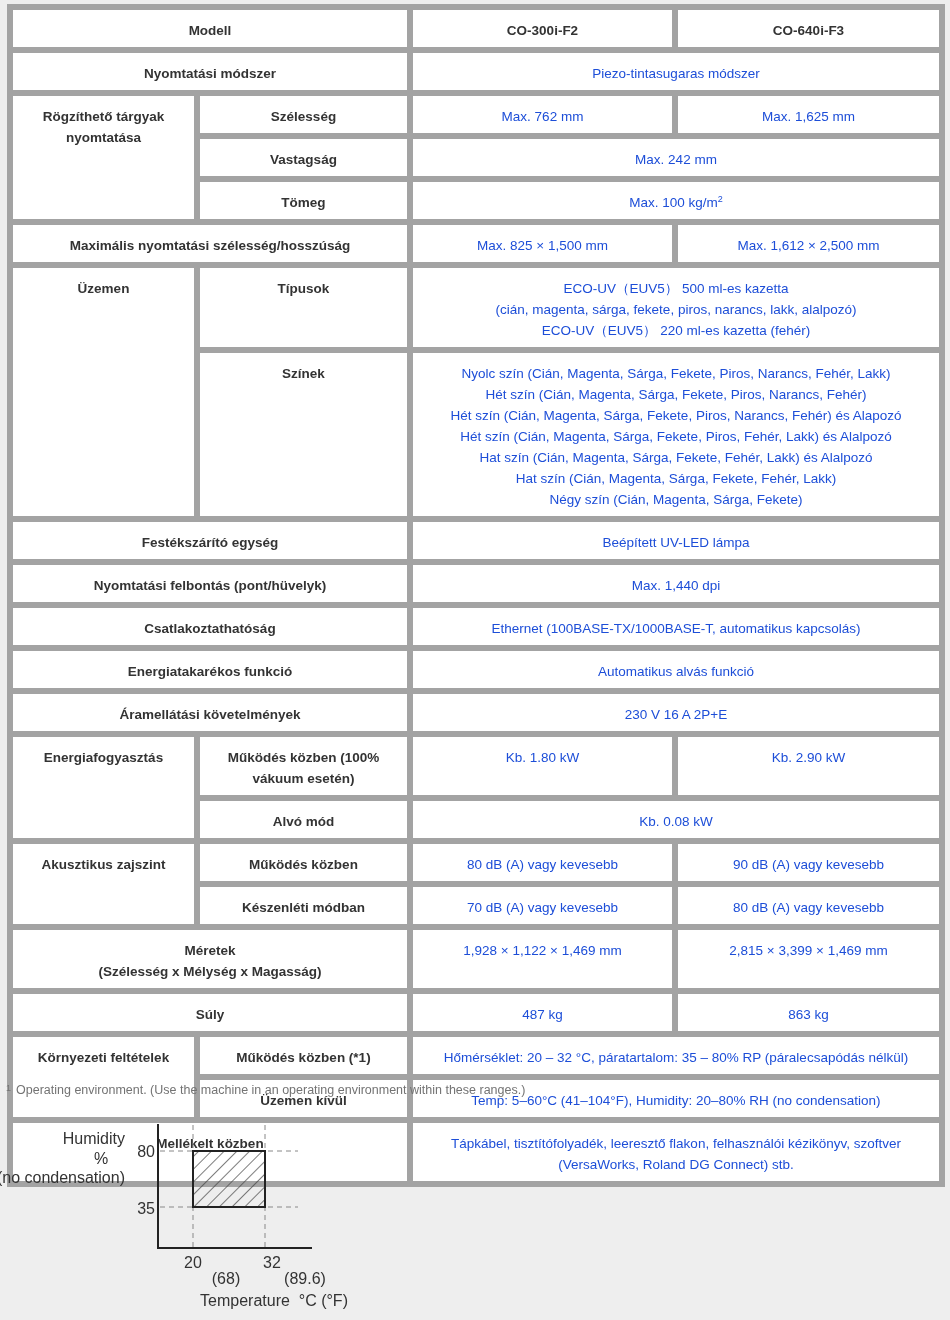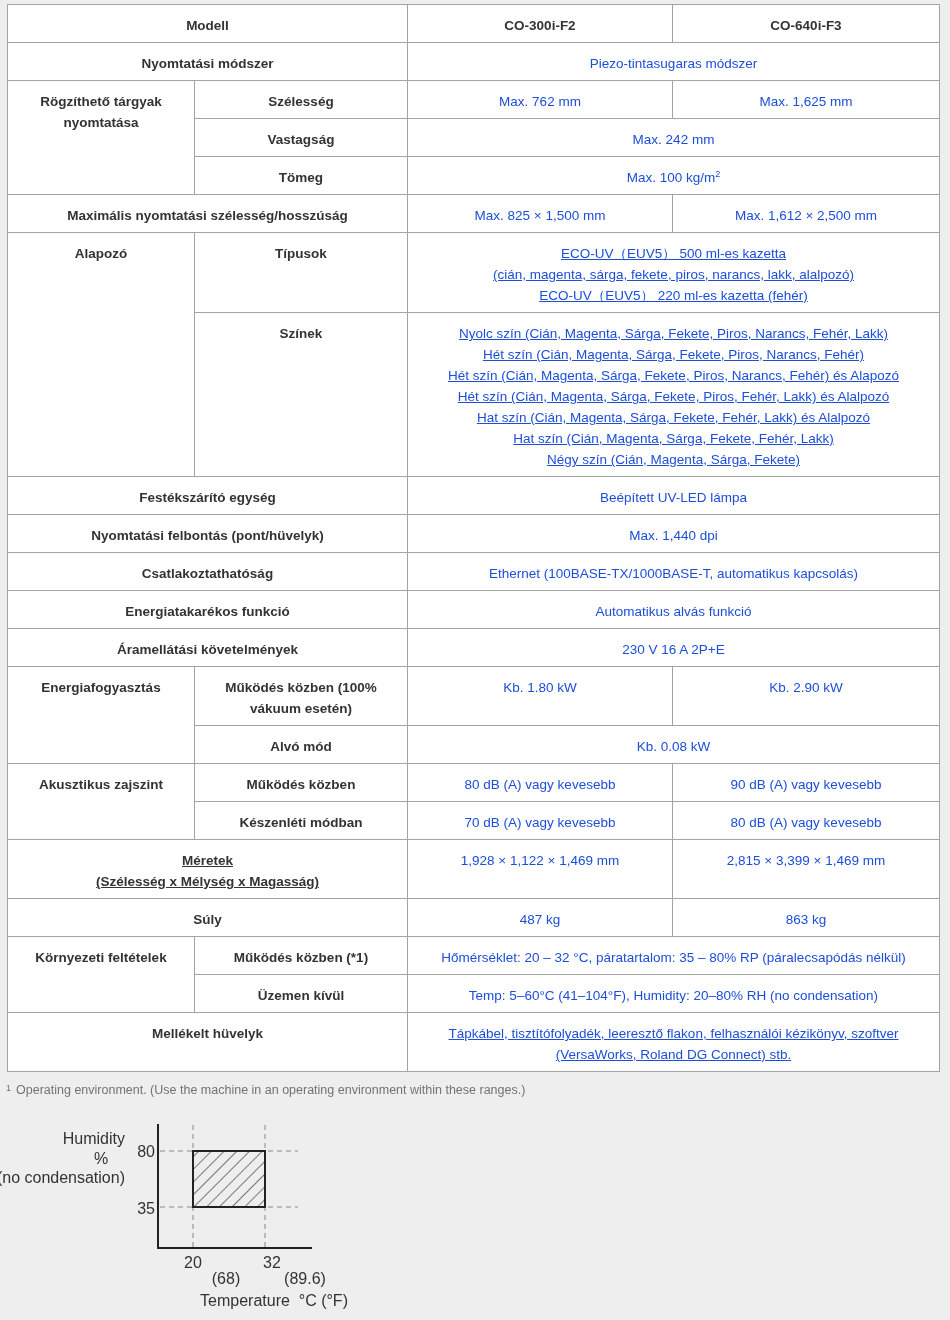--- a/index.html
+++ b/index.html
@@ -14,31 +14,31 @@
   table.spec {
     position: absolute;
     left: 7px; top: 4px;
     width: 932px;
     border-collapse: collapse;
     table-layout: fixed;
     background: #ffffff;
     font-size: 13.5px;
   }
   table.spec td {
-    border: 1px solid #a3a3a3;
+    border: 6px solid #a3a3a3;
     text-align: center;
     vertical-align: top;
     padding: 10px 8px 0 8px;
     line-height: 21px;
     height: 27px;
     margin-left: 8px;
   }
   table.spec td.h { font-weight: bold; color: #333; }
   table.spec td.v { color: #1d4ed8; }
-  .multi { display: block; text-decoration: underline; }
+  .multi { display: block; }
   sup { font-size: 9px; line-height: 0; }
 
   .footnote {
     position: absolute; left: 6px; top: 1083px;
     font-size: 12.5px; color: #737373;
   }
   .footnote .mark { font-size: 9px; vertical-align: top; margin-right: 5px; }
 
   .chart {
     position: absolute; left: 0; top: 1115px;
@@ -78,21 +78,21 @@
   <tr>
     <td class="h">Tömeg</td>
     <td class="v" colspan="2"><span>Max. 100 kg/m</span><sup>2</sup></td>
   </tr>
   <tr>
     <td class="h" colspan="2">Maximális nyomtatási szélesség/hosszúság</td>
     <td class="v">Max. 825 × 1,500 mm</td>
     <td class="v">Max. 1,612 × 2,500 mm</td>
   </tr>
   <tr>
-    <td class="h" rowspan="2">Alapozó</td>
+    <td class="h" rowspan="2">Üzemen</td>
     <td class="h" style="height:69px">Típusok</td>
     <td class="v" colspan="2">
       <span class="multi">ECO-UV（EUV5） 500 ml-es kazetta</span>
       <span class="multi">(cián, magenta, sárga, fekete, piros, narancs, lakk, alalpozó)</span>
       <span class="multi">ECO-UV（EUV5） 220 ml-es kazetta (fehér)</span>
     </td>
   </tr>
   <tr>
     <td class="h" style="height:153px">Színek</td>
     <td class="v" colspan="2">
@@ -162,21 +162,21 @@
   <tr>
     <td class="h" rowspan="2">Környezeti feltételek</td>
     <td class="h">Működés közben (*1)</td>
     <td class="v" colspan="2">Hőmérséklet: 20 – 32 °C, páratartalom: 35 – 80% RP (páralecsapódás nélkül)</td>
   </tr>
   <tr>
     <td class="h">Üzemen kívül</td>
     <td class="v" colspan="2">Temp: 5–60°C (41–104°F), Humidity: 20–80% RH (no condensation)</td>
   </tr>
   <tr>
-    <td class="h" colspan="2" style="height:48px">Mellékelt hüvelyk</td>
+    <td class="h" colspan="2" style="height:48px">Mellékelt közben</td>
     <td class="v" colspan="2">
       <span class="multi">Tápkábel, tisztítófolyadék, leeresztő flakon, felhasználói kézikönyv, szoftver</span>
       <span class="multi">(VersaWorks, Roland DG Connect) stb.</span>
     </td>
   </tr>
 </tbody>
   </table>
 
 <div class="footnote">
   <span class="mark">1</span><span>Operating environment. (Use the machine in an operating environment within these ranges.)</span>

